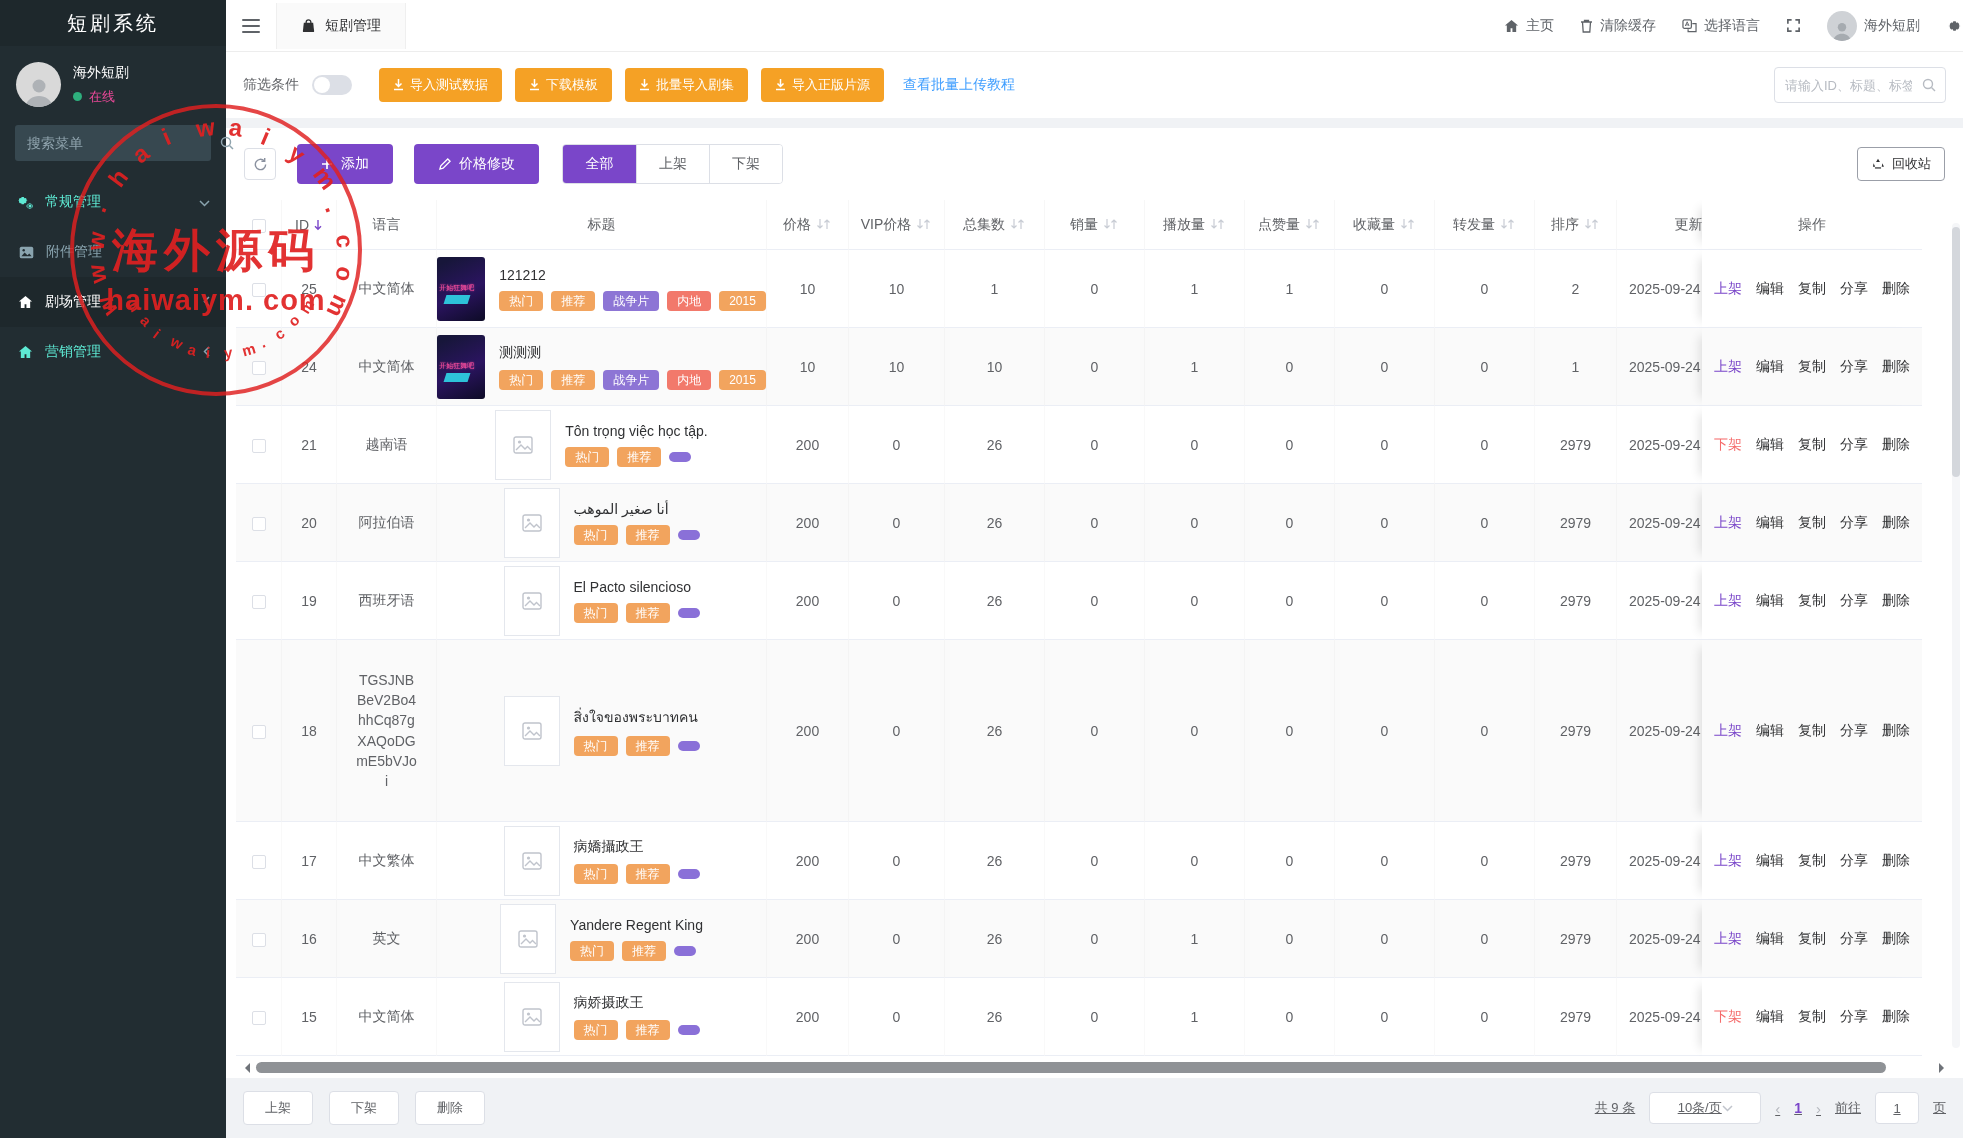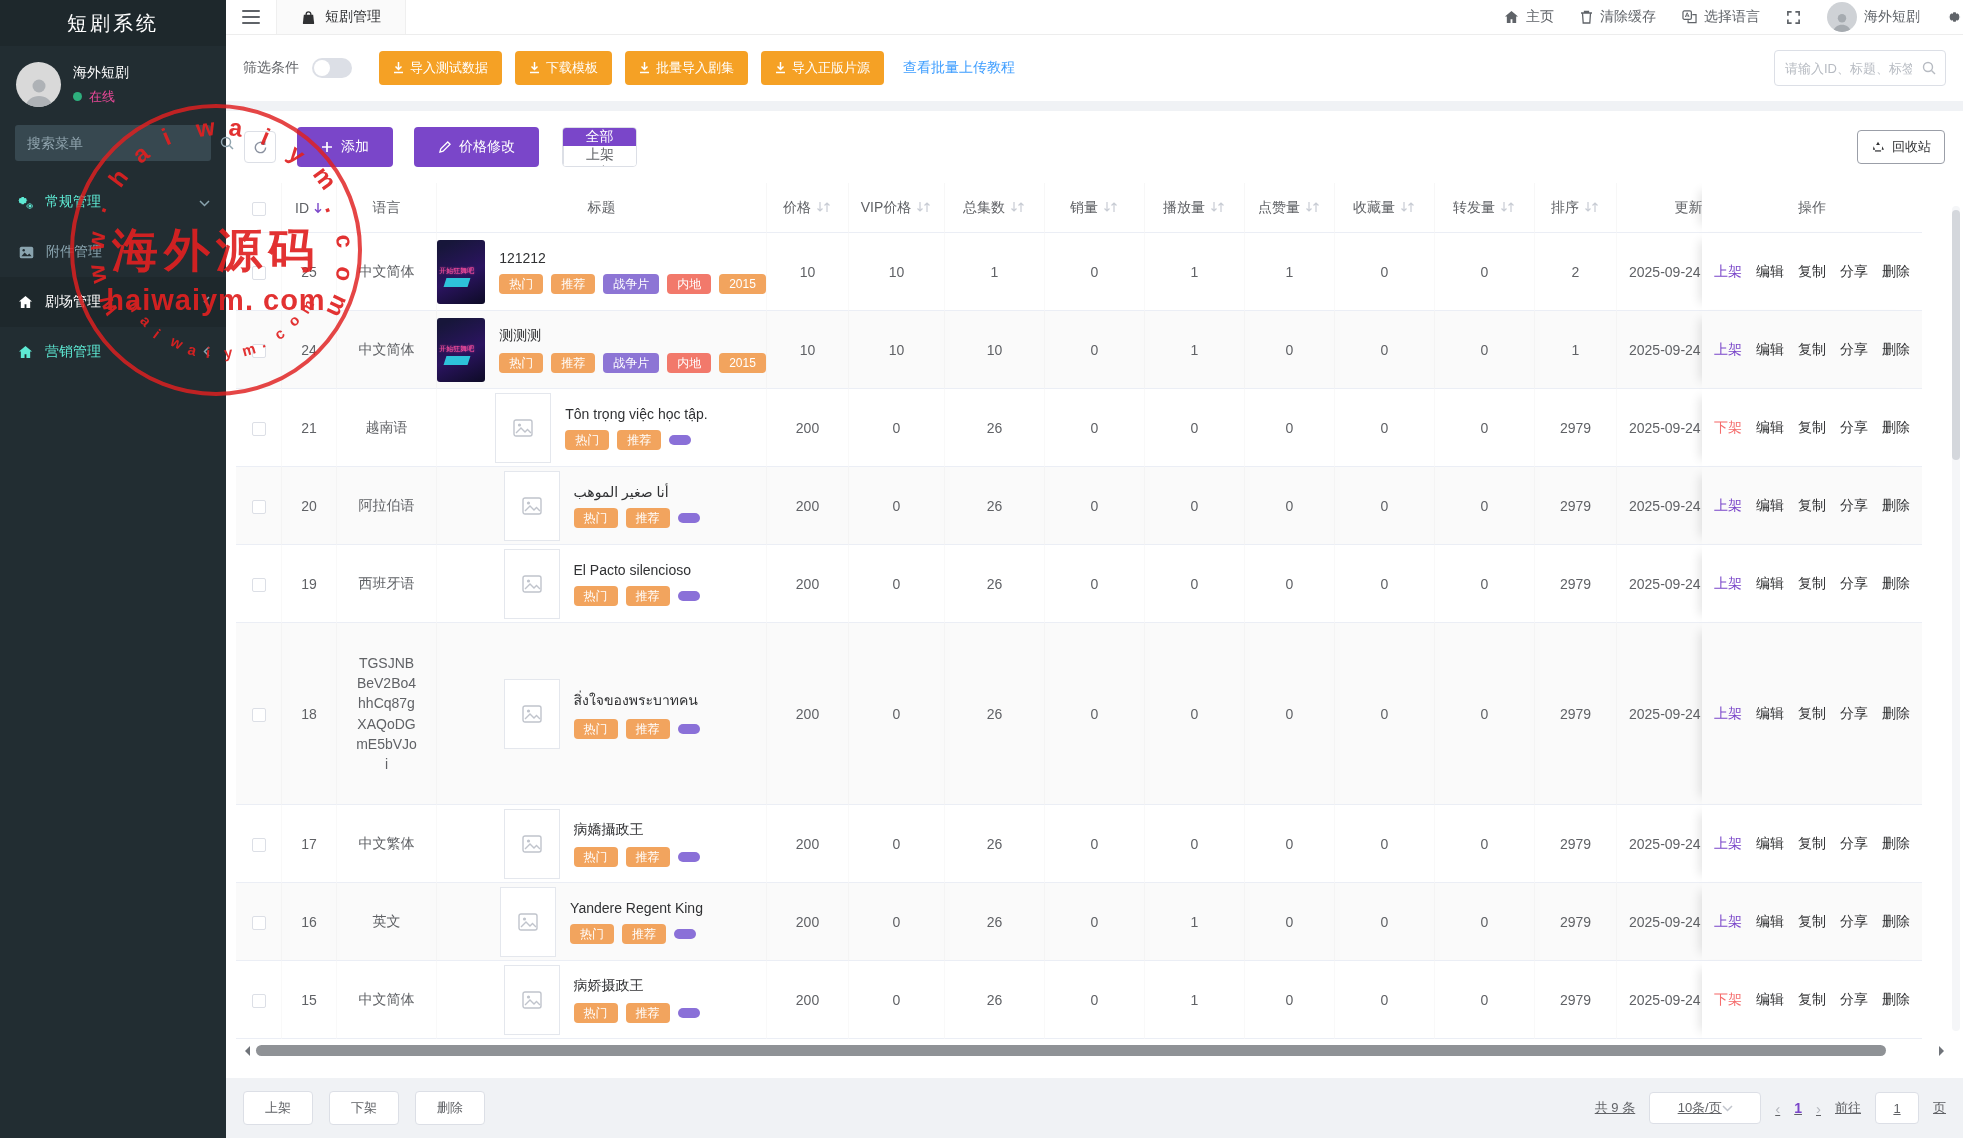--- a/index.html
+++ b/index.html
@@ -20,21 +20,21 @@
   .sb-search input::placeholder { color:#90a4ae; }
   .sb-search-btn { width:34px; display:flex; align-items:center; justify-content:center; color:#90a4ae; }
   .sb-item { height:50px; display:flex; align-items:center; gap:11px; padding:0 16px; font-size:14px; color:#5eead4; cursor:pointer; }
   .sb-item.child { color:#8aa4af; padding-left:17px; }
   .sb-item.active { background:#1e282c; color:#fff; }
   .sb-item .chev { margin-left:auto; color:#8aa4af; }
   .sb-ico { width:18px; display:flex; justify-content:center; }
 
   
   .main { flex:1; display:flex; flex-direction:column; min-width:0; }
-  .navbar { height:35px; background:#fff; display:flex; align-items:center; border-bottom:1px solid #ededed; overflow:hidden; }
+  .navbar { height:52px; background:#fff; display:flex; align-items:center; border-bottom:1px solid #ededed; overflow:hidden; }
   .hamburger { width:50px; height:46px; display:flex; flex-direction:column; justify-content:center; align-items:center; gap:4px; cursor:pointer; }
   .hamburger i { width:18px; height:2px; background:#5f6368; border-radius:1px; }
   .nav-tab { height:46px; display:flex; align-items:center; gap:9px; padding:0 24px; background:#fafafa; border-left:1px solid #efefef; border-right:1px solid #efefef; font-size:14px; color:#303133; cursor:pointer; }
   .nav-right { margin-left:auto; display:flex; align-items:center; gap:26px; padding-right:10px; font-size:14px; color:#5f6368; }
   .nav-item { display:flex; align-items:center; gap:7px; cursor:pointer; white-space:nowrap; }
   .nav-avatar { width:30px; height:30px; border-radius:50%; background:#cfd2d6; display:flex; align-items:flex-end; justify-content:center; overflow:hidden; }
   .nav-gear { margin-right:-9px; }
 
   
   .filter-bar { background:#fff; height:66px; display:flex; align-items:center; gap:13px; padding:0 17px; }
@@ -48,21 +48,21 @@
   .filter-search input::placeholder { color:#b7bbc2; }
   .filter-search .mag { padding-right:9px; color:#b7bbc2; display:flex; }
 
   .content-gap { height:10px; }
 
   
   .card { background:#fff; padding:14px 10px 0; position:relative; flex:1; }
   .toolbar { display:flex; align-items:center; gap:13px; padding:2px 8px 16px; }
   .btn-refresh { width:32px; height:32px; border:1px solid #dcdfe6; border-radius:4px; background:#fff; display:flex; align-items:center; justify-content:center; color:#8a919f; cursor:pointer; }
   .btn-purple { height:40px; background:#7a46c9; color:#fff; border:none; border-radius:4px; font-size:14px; padding:0 24px; display:flex; align-items:center; gap:8px; cursor:pointer; font-family:inherit; margin-left:8px; }
-  .seg { display:flex; height:40px; border:1px solid #dcdfe6; border-radius:4px; overflow:hidden; margin-left:10px;flex-direction:column; }
+  .seg { display:flex; height:40px; border:1px solid #dcdfe6; border-radius:4px; overflow:hidden; margin-left:10px; }
   .seg-item { width:73px; display:flex; align-items:center; justify-content:center; font-size:14px; color:#606266; background:#fff; cursor:pointer; border-left:1px solid #dcdfe6; }
   .seg-item:first-child { border-left:none; }
   .seg-item.on { background:#7a46c9; color:#fff; }
   .btn-recycle { margin-left:auto; height:34px; border:1px solid #9b9fa8; border-radius:4px; background:#fff; font-size:13px; color:#303133; padding:0 13px; display:flex; align-items:center; gap:7px; cursor:pointer; font-family:inherit; }
 
   
   .table-wrap { width:1686px; overflow:hidden; position:relative; }
   table { border-collapse:separate; border-spacing:0; table-layout:fixed; width:1773px; font-size:14px; color:#606266; }
   th { font-weight:normal; height:50px; color:#606266; background:#fff; border-bottom:1px solid #ebeef5; text-align:center; }
   td { border-bottom:1px solid #ebeef5; text-align:center; vertical-align:middle; height:78px; background:#fff; border-right:1px solid rgba(0,0,0,0.025); }

